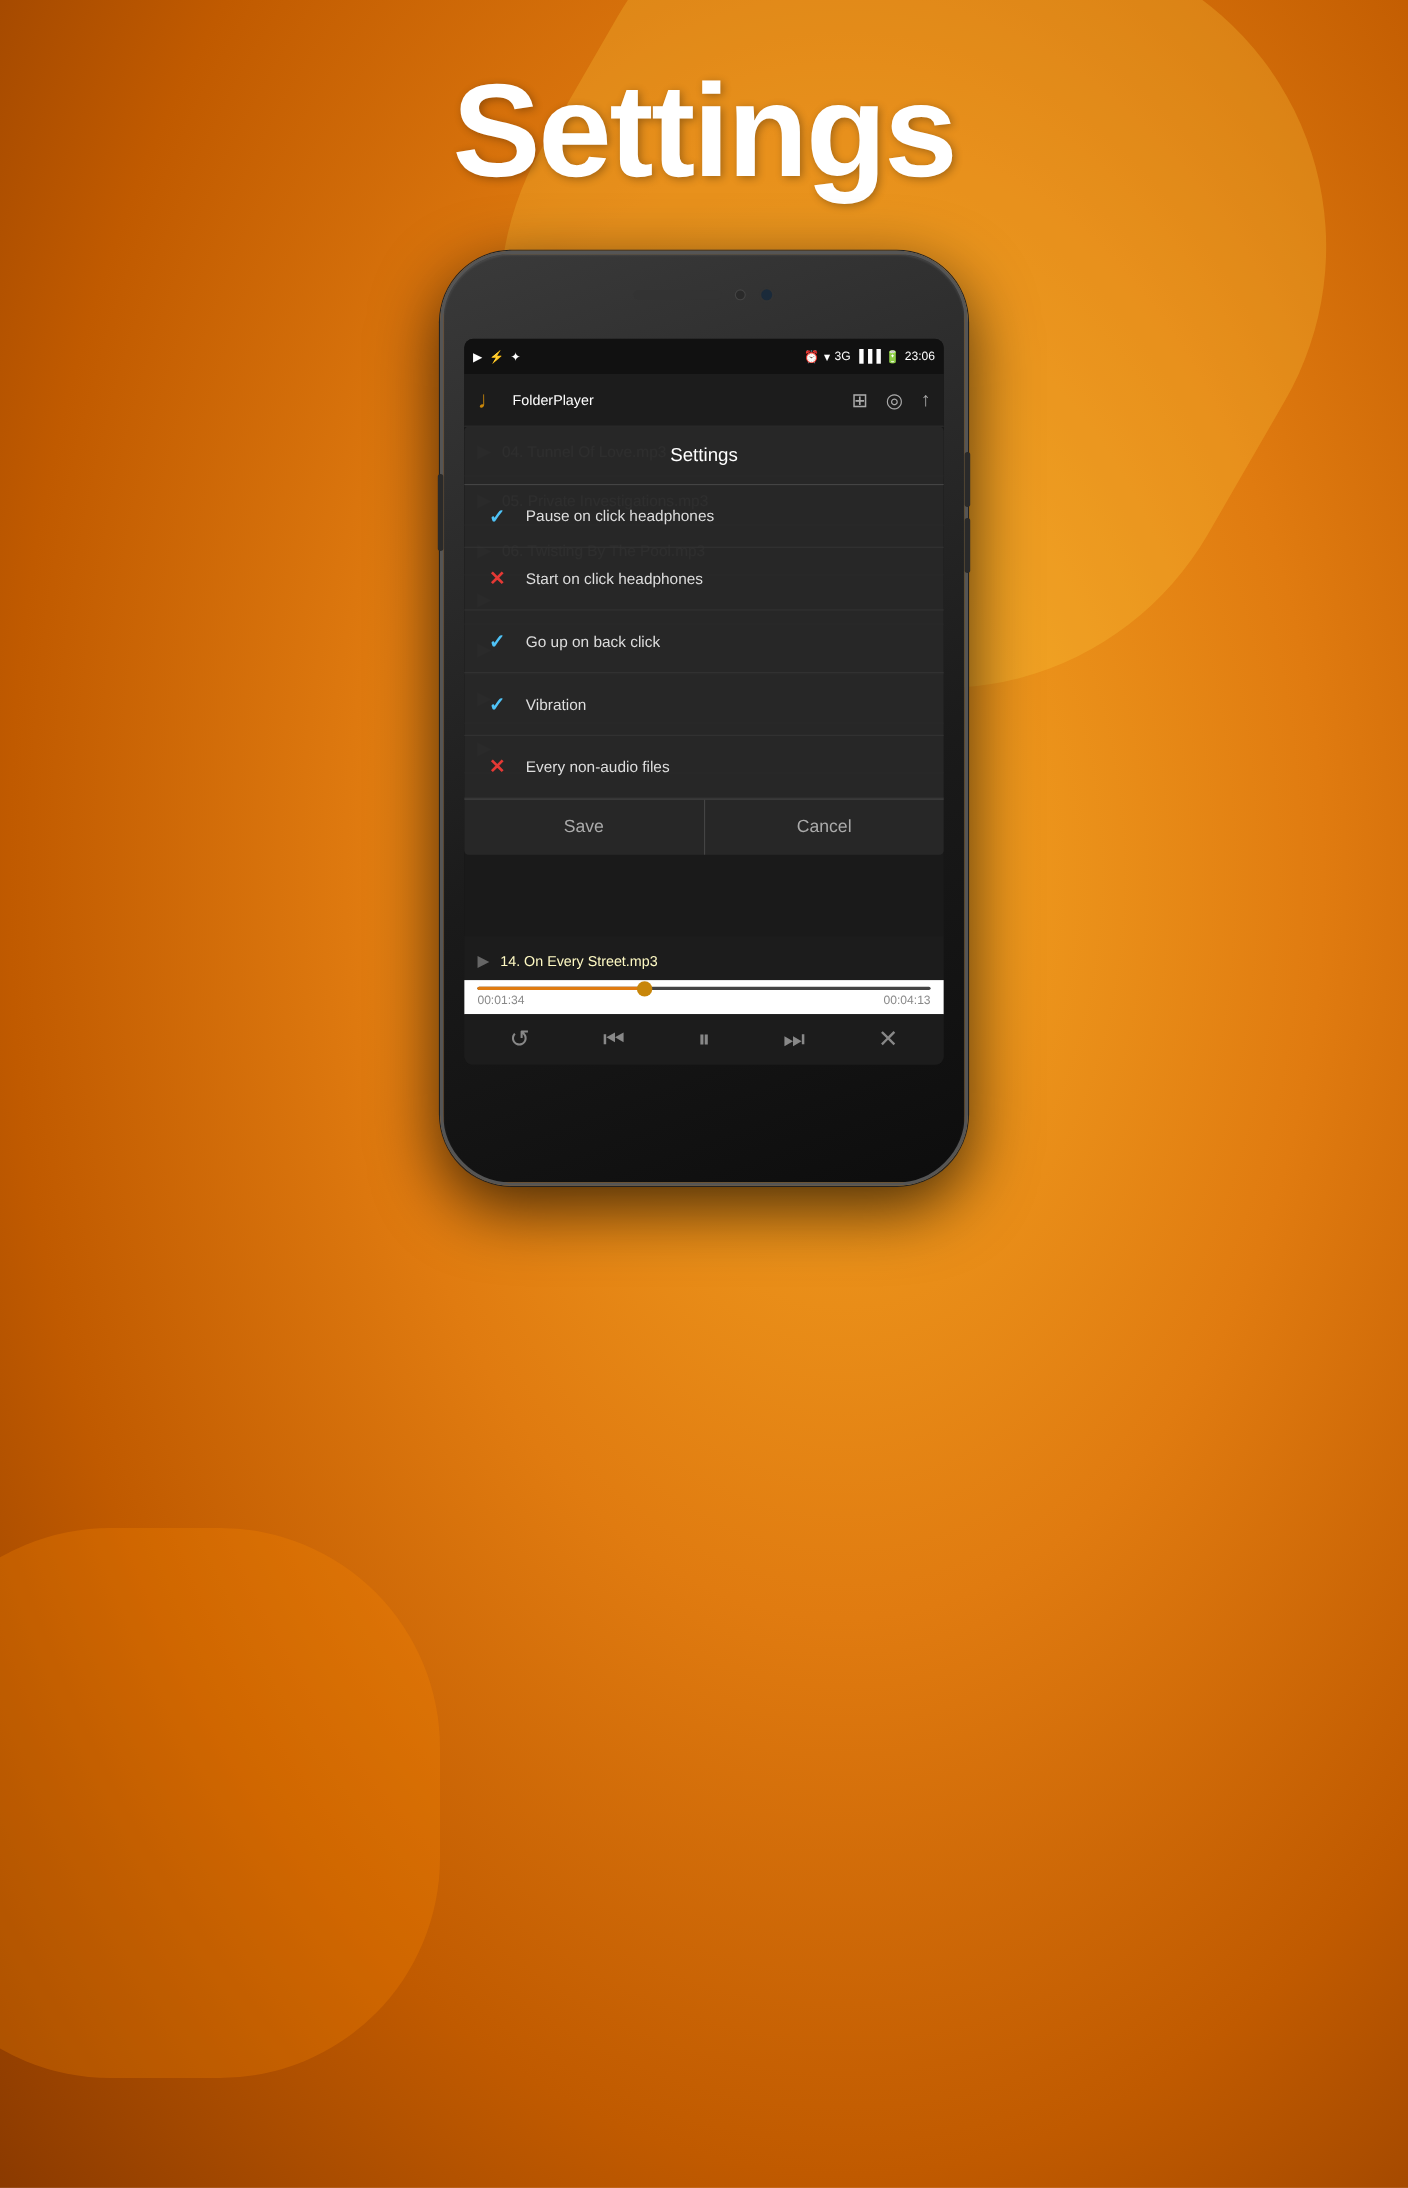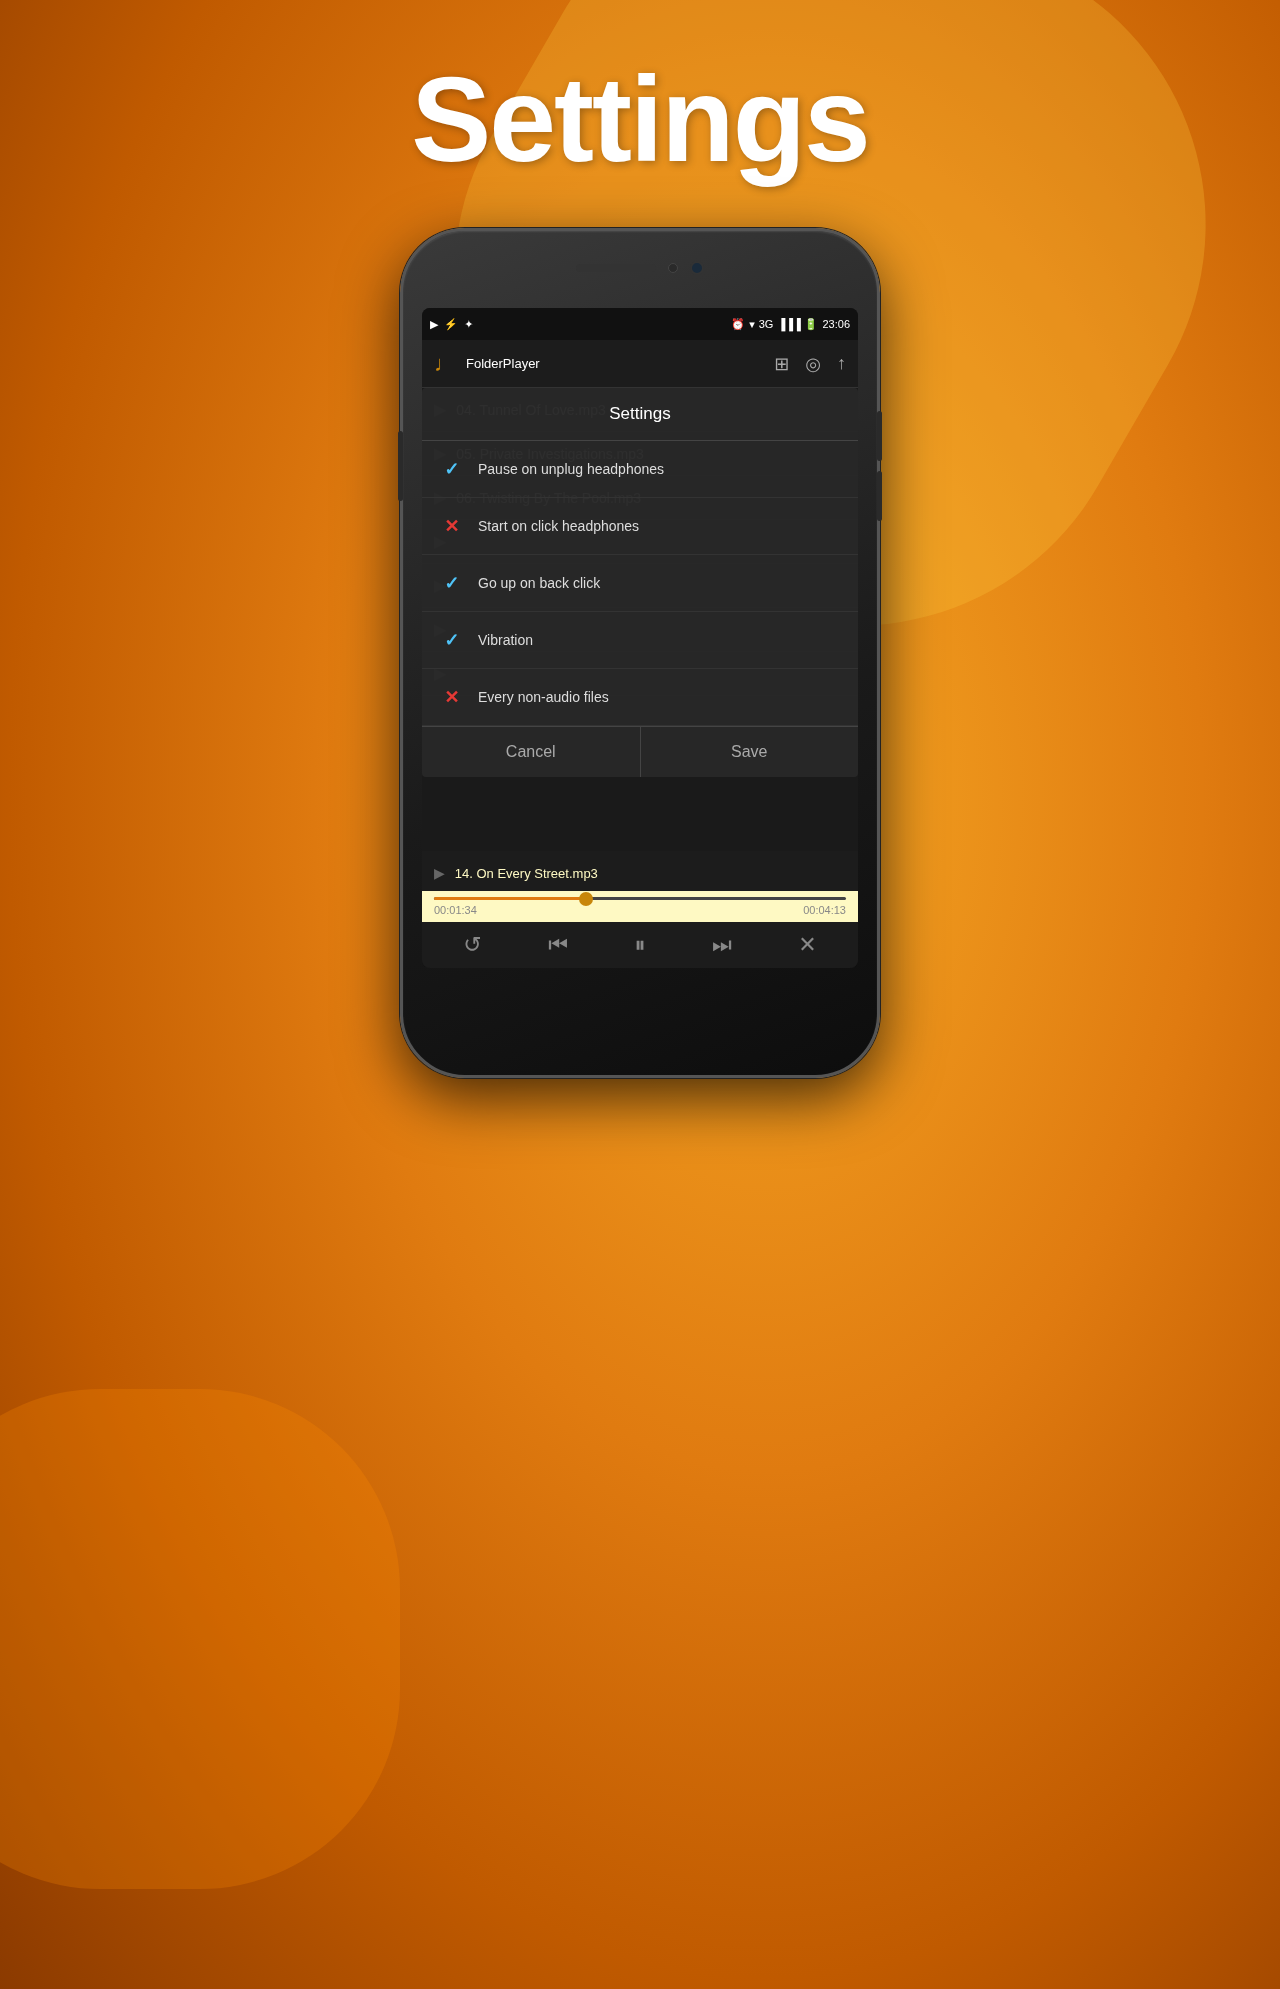--- a/index.html
+++ b/index.html
@@ -294,21 +294,21 @@
       margin-right: 10px;
     }
     .now-playing-name {
       color: #fef9c3;
       font-size: 13px;
     }
 
     
     .progress-container {
       padding: 6px 12px;
-      background: #fef9c3;
+      background: #ffffff;
     }
     .progress-track {
       height: 3px;
       background: #444;
       border-radius: 2px;
       position: relative;
     }
     .progress-fill {
       height: 100%;
       background: #e07b10;
@@ -435,21 +435,21 @@
           <span class="song-play-icon">▶</span>
           <span class="song-name"></span>
         </div>
       </div>
 
       <div class="settings-dialog">
         <div class="dialog-title">Settings</div>
 
         <div class="settings-item">
           <span class="settings-icon icon-check">✓</span>
-          <span class="settings-label">Pause on unplug headphones</span>
+          <span class="settings-label">Pause on click headphones</span>
         </div>
 
         <div class="settings-item">
           <span class="settings-icon icon-cross">✕</span>
           <span class="settings-label">Start on click headphones</span>
         </div>
 
         <div class="settings-item">
           <span class="settings-icon icon-check">✓</span>
           <span class="settings-label">Go up on back click</span>
@@ -459,22 +459,22 @@
           <span class="settings-icon icon-check">✓</span>
           <span class="settings-label">Vibration</span>
         </div>
 
         <div class="settings-item">
           <span class="settings-icon icon-cross">✕</span>
           <span class="settings-label">Every non-audio files</span>
         </div>
 
         <div class="dialog-buttons">
+          <button class="dialog-btn">Save</button>
           <button class="dialog-btn">Cancel</button>
-          <button class="dialog-btn">Save</button>
         </div>
       </div>
 
       <div class="now-playing">
         <div class="now-playing-track">
           <span class="now-playing-icon">▶</span>
           <span class="now-playing-name">14. On Every Street.mp3</span>
         </div>
       </div>
 

